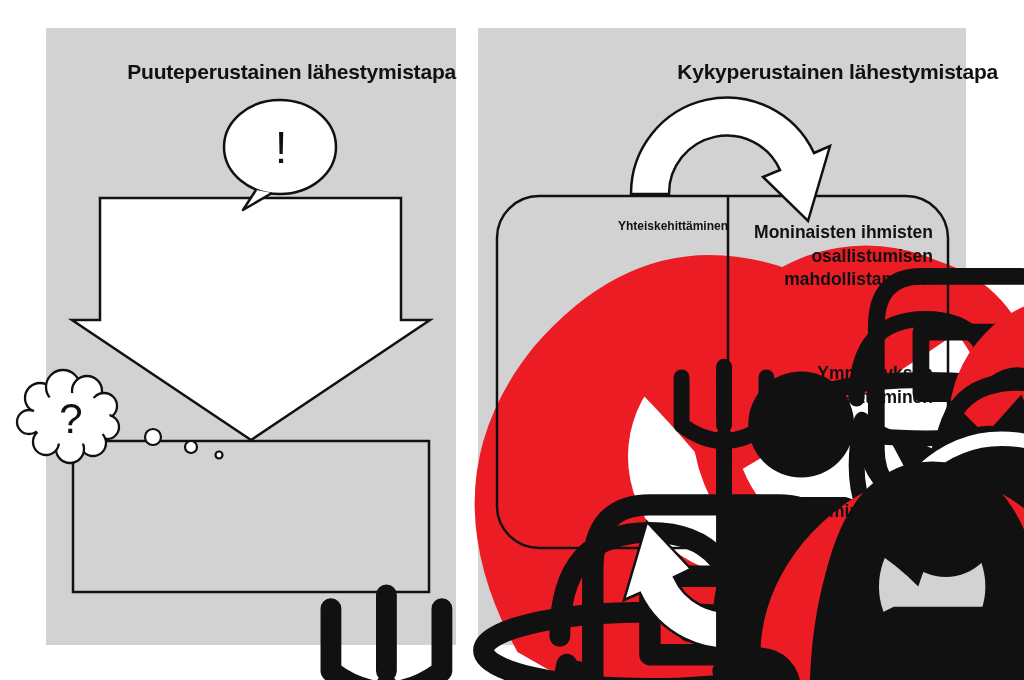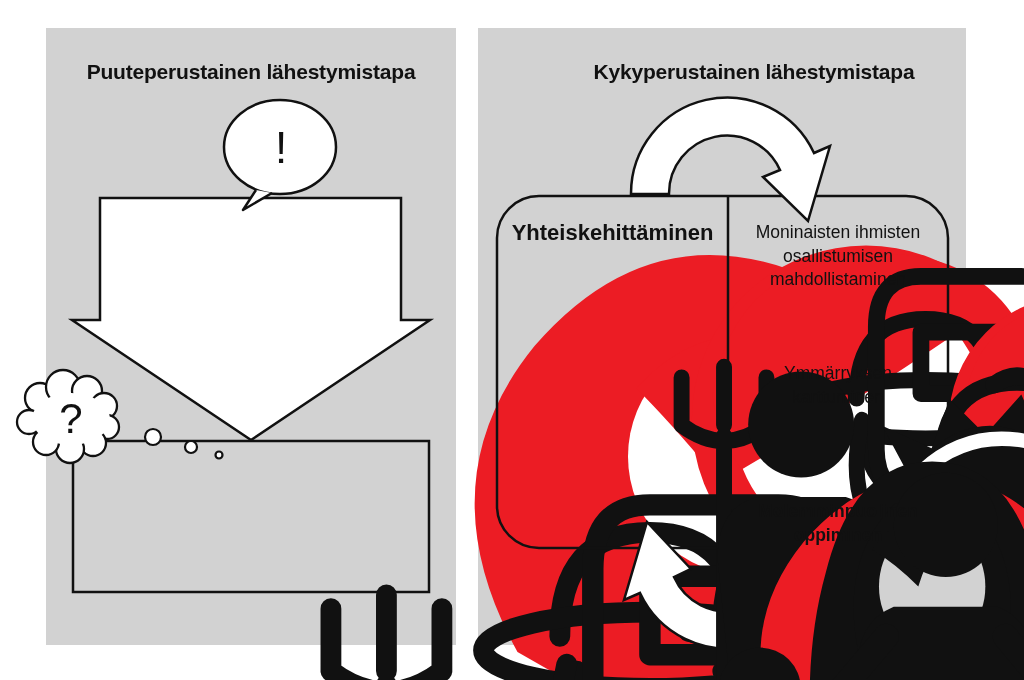--- a/index.html
+++ b/index.html
@@ -2,29 +2,29 @@
 <html><head>
 <meta charset="utf-8">
 <style>
   html,body{margin:0;padding:0;background:#fff;}
   .canvas{position:relative;width:1024px;height:680px;background:#fff;overflow:hidden;
           font-family:"Liberation Sans",sans-serif;color:#111;}
   .panel{position:absolute;top:28px;height:617px;background:#d2d2d2;}
   .panel.left{left:46px;width:410px;}
   .panel.right{left:478px;width:488px;}
   svg.scene{position:absolute;left:0;top:0;width:1024px;height:680px;pointer-events:none;}
-  .txt{position:absolute;text-align:center;line-height:1.25;}
+  .txt{position:absolute;text-align:right;line-height:1.25;}
   .panel-title{font-size:21px;font-weight:bold;letter-spacing:-0.2px;}
   .title-left{left:46px;top:59px;width:410px;}
   .title-right{left:478px;top:59px;width:488px;margin-left:32px;}
   .bubble-glyph{transform:translate(-50%,-50%);font-weight:500;}
   .exclaim{left:281px;top:147px;font-size:44px;}
   .question{left:71px;top:419px;font-size:42px;}
-  .box-title{left:497px;top:219px;width:231px;font-size:22px;font-weight:bold;}
-  .outcome{left:743px;width:190px;font-size:17.5px;line-height:23.5px;}
+  .box-title{left:497px;top:219px;width:231px;font-size:12px;font-weight:bold;}
+  .outcome{left:743px;width:190px;font-size:17.5px;line-height:23.5px;font-weight:bold;}
   .outcome.o0{top:221px;}
   .outcome.o1{top:362px;}
   .outcome.o2{top:500px;font-weight:bold;}
 </style>
 </head>
 <body>
 
 <div class="canvas">
 
   <div class="panel left"></div>

